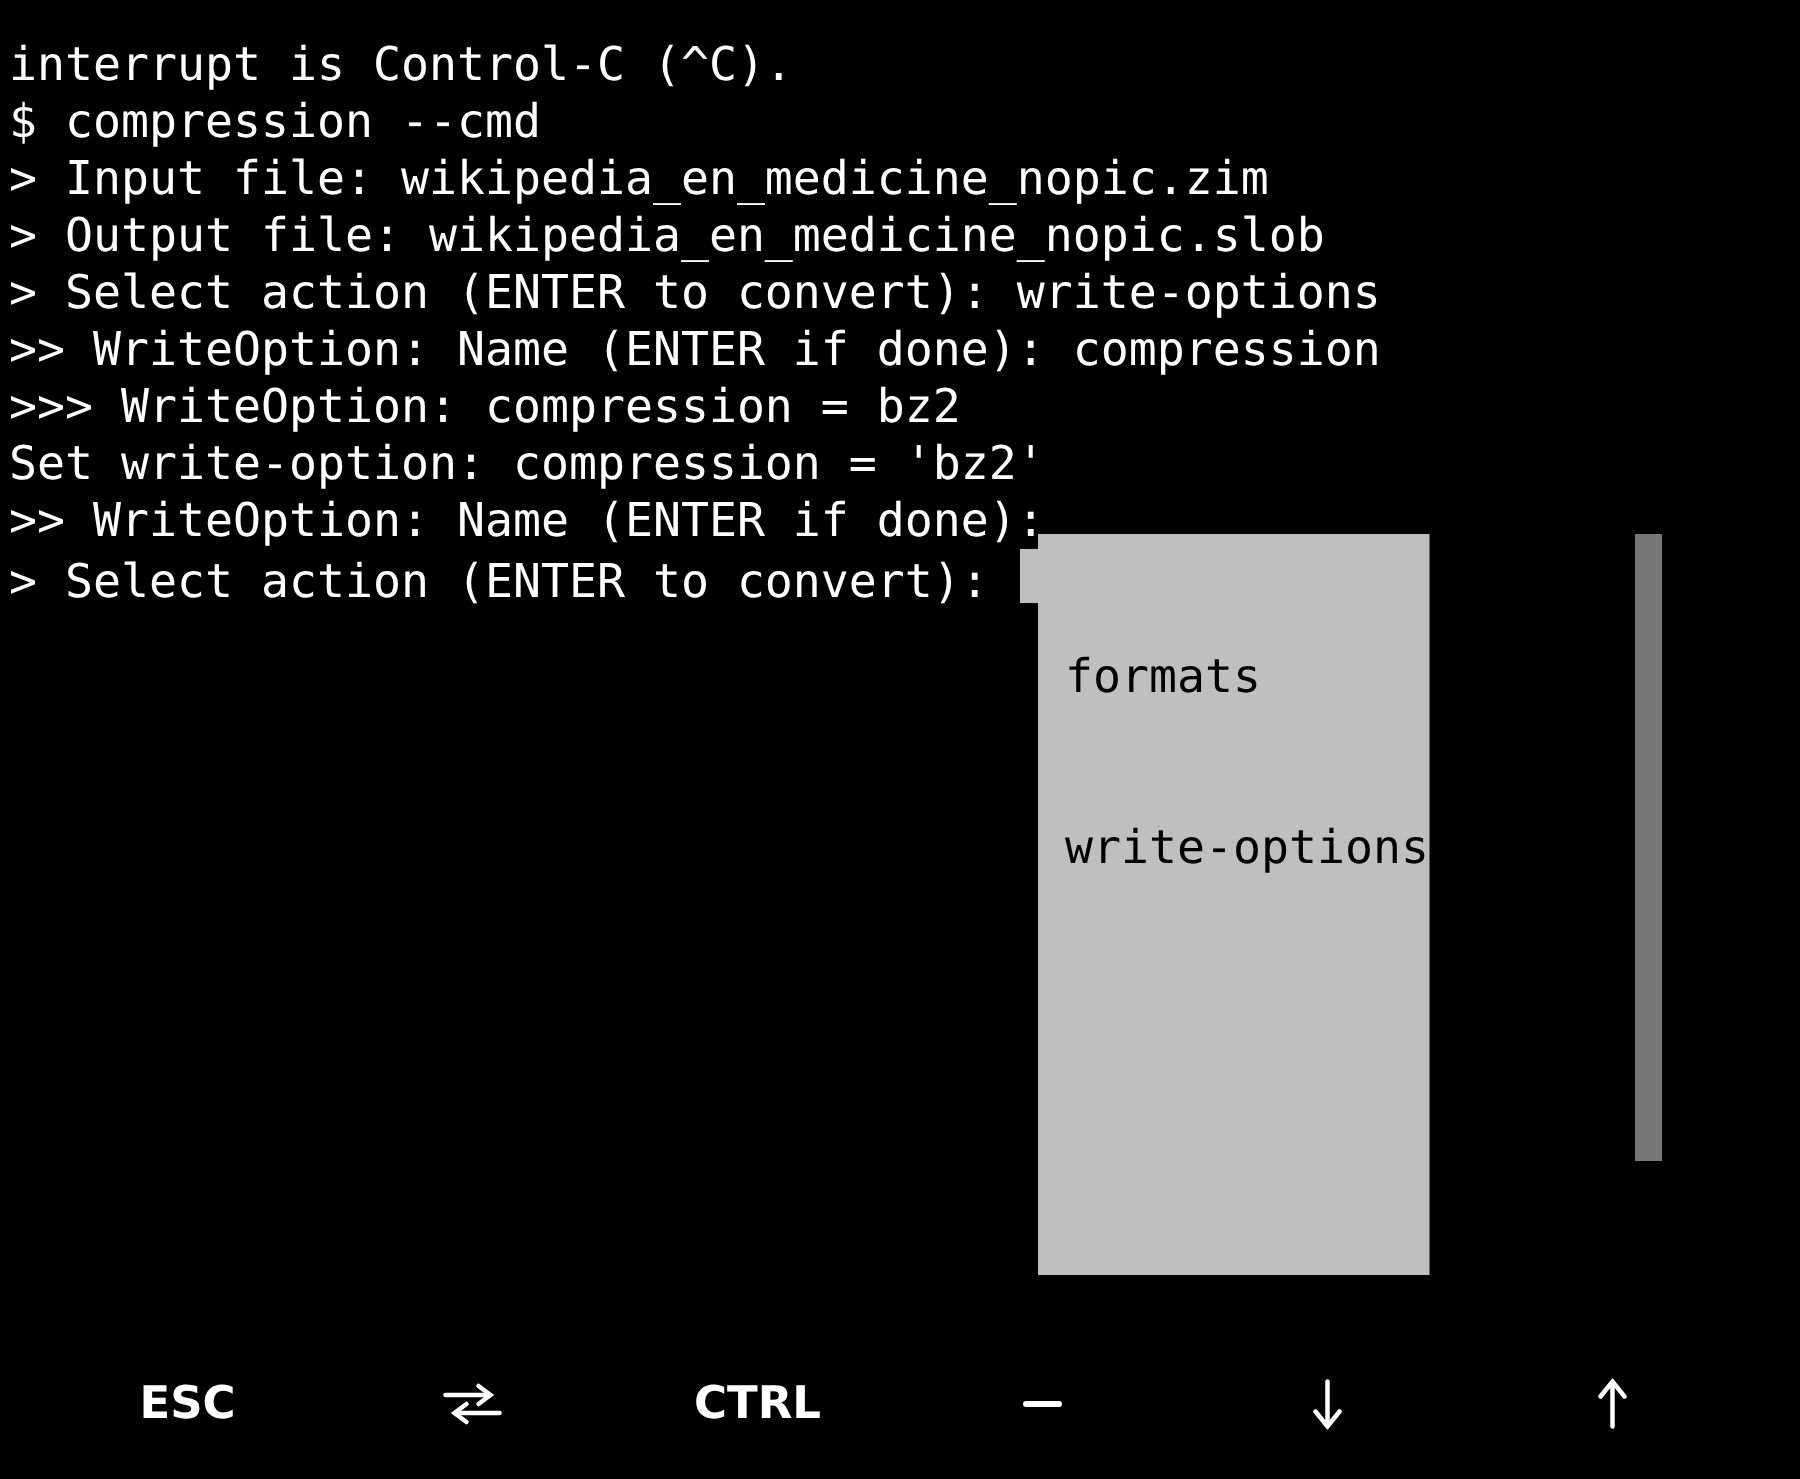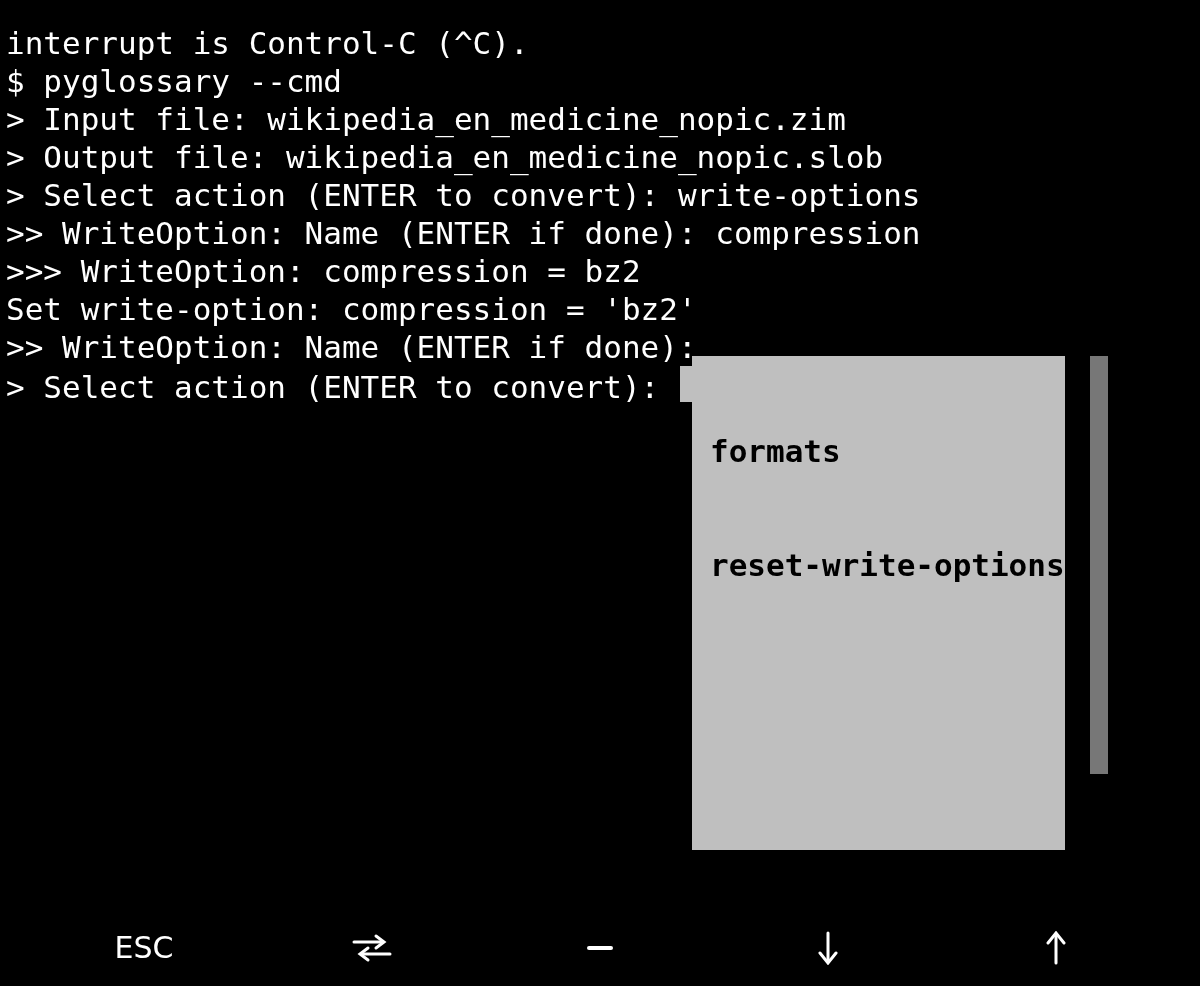--- a/index.html
+++ b/index.html
@@ -37,70 +37,69 @@
     left: 692px;
     top: 356px;
     background: #bfbfbf;
     color: #000000;
     padding-left: 18px;
     padding-right: 0px;
     white-space: pre;
   }
   .completion-popup .item {
     height: 38px;
-    font-weight: bold;
   }
   .completion-scrollbar {
     position: absolute;
     left: 1090px;
     top: 356px;
     width: 18px;
     height: 418px;
     background: #777777;
   }
 
   .key-row {
     position: absolute;
-    bottom: 4px;
+    bottom: 16px;
     height: 68px;
     width: 1200px;
     display: flex;
     align-items: center;
     justify-content: space-around;
     font-family: "DejaVu Sans", "Arial", sans-serif;
-    font-weight: 400;
+    font-weight: 700;
     font-size: 30px;
     padding: 0 30px;
     box-sizing: border-box;
   }
   .key-row .key {
     flex: 1;
     text-align: center;
   }
   .key-row svg { display: block; margin: 0 auto; }
 </style>
 </head>
 <body>
 
 <div class="terminal">
 <span>interrupt is Control-C (^C).</span>
-<span>$ pyglossary --cmd</span>
+<span>$ compression --cmd</span>
 <span>&gt; Input file: wikipedia_en_medicine_nopic.zim</span>
 <span>&gt; Output file: wikipedia_en_medicine_nopic.slob</span>
 <span>&gt; Select action (ENTER to convert): write-options</span>
 <span>&gt;&gt; WriteOption: Name (ENTER if done): compression</span>
 <span>&gt;&gt;&gt; WriteOption: compression = bz2</span>
 <span>Set write-option: compression = 'bz2'</span>
 <span>&gt;&gt; WriteOption: Name (ENTER if done):</span>
 <span><span>&gt; Select action (ENTER to convert): </span><span class="cursor-block"></span></span>
 </div>
 
 <div class="completion-popup">
   <div class="item">formats</div>
-  <div class="item">reset-write-options</div>
+  <div class="item">write-options</div>
   
   
   
   
   
   
 </div>
 <div class="completion-scrollbar"></div>
 
 <div class="key-row">
@@ -108,20 +107,21 @@
   <div class="key">
     <svg width="40" height="30" viewBox="0 0 40 30">
       <g stroke="#ffffff" stroke-width="3" fill="none" stroke-linecap="round">
         <line x1="2" y1="9" x2="30" y2="9"></line>
         <polyline points="24,3 32,9 24,15"></polyline>
         <line x1="38" y1="21" x2="10" y2="21"></line>
         <polyline points="16,15 8,21 16,27"></polyline>
       </g>
     </svg>
   </div>
+  <div class="key">CTRL</div>
   <div class="key">
     <svg width="30" height="30" viewBox="0 0 30 30">
       <line x1="4" y1="15" x2="26" y2="15" stroke="#ffffff" stroke-width="4" stroke-linecap="round"></line>
     </svg>
   </div>
   <div class="key">
     <svg width="24" height="34" viewBox="0 0 24 34">
       <g stroke="#ffffff" stroke-width="3" fill="none" stroke-linecap="round">
         <line x1="12" y1="2" x2="12" y2="30"></line>
         <polyline points="4,22 12,32 20,22"></polyline>

